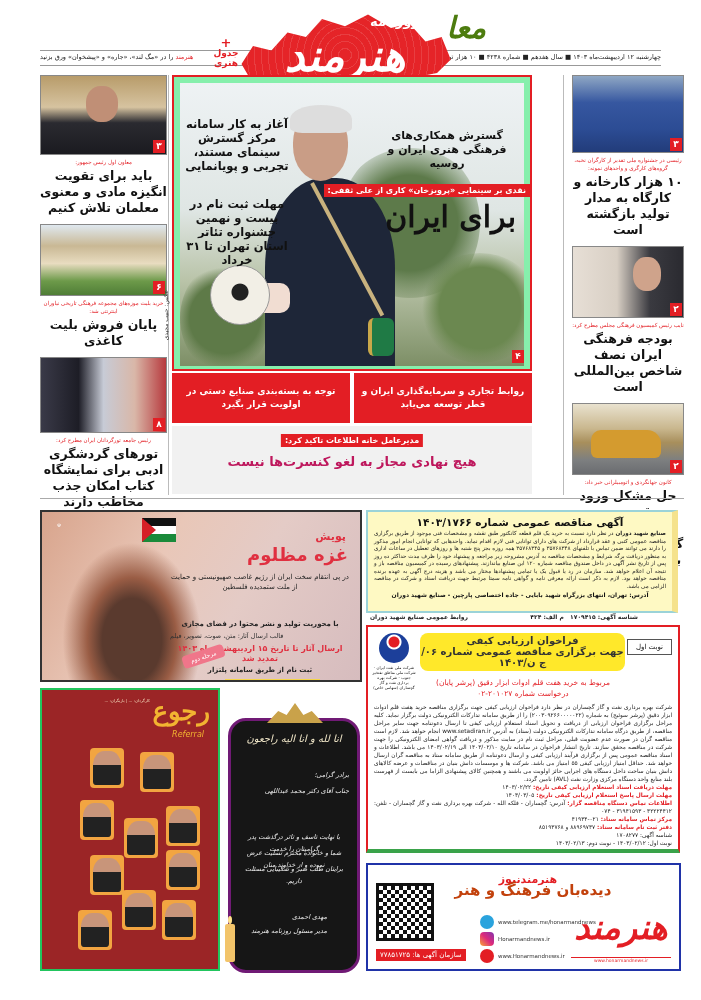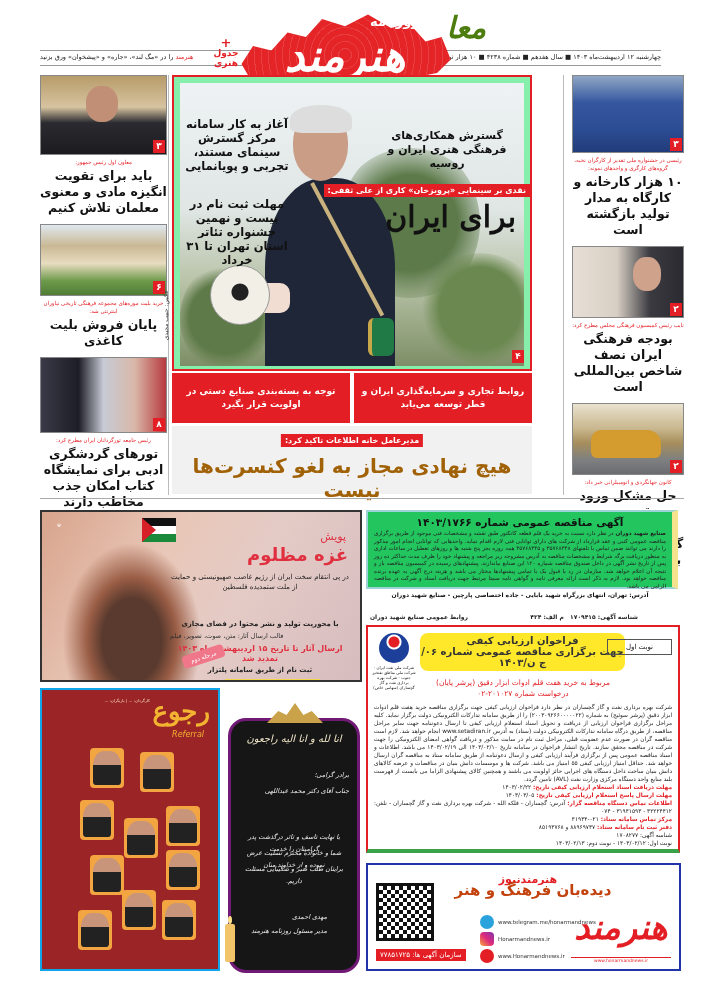--- a/index.html
+++ b/index.html
@@ -42,35 +42,35 @@
 .mainbox .left-text{position:absolute;left:8px;top:40px;width:110px;text-align:center;font-size:11.5px;font-weight:bold;line-height:14px;color:#111}
 .mainbox .left-text2{position:absolute;left:8px;top:120px;width:110px;text-align:center;font-size:11.5px;font-weight:bold;line-height:14px;color:#111}
 .mainbox .right-text{position:absolute;right:8px;top:52px;width:150px;text-align:center;font-size:11px;font-weight:bold;line-height:14px;color:#111}
 .mainbox .redkicker{position:absolute;right:0;top:107px;background:#e31e24;color:#fff;font-size:8px;font-weight:bold;padding:2px 4px;white-space:nowrap}
 .mainbox .bigtitle{position:absolute;right:14px;top:122px;font-size:30px;font-weight:bold;color:#111;font-family:"DejaVu Serif",serif}
 .mainbox .pgb{position:absolute;right:6px;bottom:6px}
 .redrow{left:172px;top:373px;width:360px;height:50px;display:flex;gap:4px}
 .redrow .rb{flex:1;background:#e31e24;color:#fff;font-size:9px;font-weight:bold;text-align:center;line-height:13px;display:flex;align-items:center;justify-content:center;padding:3px}
 .graybox{left:172px;top:426px;width:360px;height:68px;background:#f1f1f1}
 .graybox .gk{position:absolute;left:50%;transform:translateX(-50%);top:8px;background:#e31e24;color:#fff;font-size:8px;font-weight:bold;padding:2px 4px;white-space:nowrap}
-.graybox .gt{position:absolute;left:0;right:0;top:28px;text-align:center;font-size:20px;font-weight:bold;color:#a16207}
+.graybox .gt{position:absolute;left:0;right:0;top:28px;text-align:center;font-size:13px;font-weight:bold;color:#be185d}
 .hr-mid{left:40px;top:498px;width:644px;height:1px;background:#aaa}
-.tender1{left:366px;top:510px;width:312px;height:79px;border:2px solid #9bd3d8;border-right:6px solid #f5e28c;background:#22c55e;padding:4px 6px}
+.tender1{left:366px;top:510px;width:312px;height:103px;border:2px solid #9bd3d8;border-right:6px solid #f5e28c;background:#fef9c3;padding:4px 6px}
 .tender1 .t1{font-size:10.5px;font-weight:bold;text-align:center}
 .tender1 .tb{font-size:5.6px;line-height:7.5px;text-align:justify;margin-top:2px;color:#222}
 .tender1 .tb b{font-weight:bold}
 .tender1 .addr{font-size:6px;font-weight:bold;text-align:center;margin-top:1px}
 .tender1-foot{left:366px;top:613px;width:312px;height:10px;font-size:6px;font-weight:bold;color:#222}
 .tender1-foot .fr{position:absolute;right:40px;top:0}
 .tender1-foot .fl{position:absolute;left:4px;top:0}
 .tender2{left:366px;top:625px;width:314px;height:228px;border:2px solid #e31e24;border-bottom:4px solid #3aa34a;background:#fff}
 .tender2 .yhead{position:absolute;left:52px;top:6px;width:205px;height:38px;background:#ffe82a;border-radius:8px;text-align:center;padding-top:2px}
 .tender2 .yhead .a{font-size:10px;font-weight:bold;color:#333}
 .tender2 .yhead .b{font-size:10px;font-weight:bold;color:#333}
-.tender2 .nobat{position:absolute;right:6px;top:12px;border:1px solid #555;font-size:7px;padding:3px 18px}
+.tender2 .nobat{position:absolute;right:6px;top:12px;border:1px solid #555;font-size:7px;padding:3px 8px}
 .tender2 .nioc{position:absolute;left:4px;top:6px;width:44px;text-align:center}
 .tender2 .nioc .flame{display:block;margin:0 auto;width:30px;height:30px;border-radius:50%;background:radial-gradient(circle at 50% 30%,#e31e24 0 5px,#fff 6px 7px,#1c3f9a 8px 100%)}
 .tender2 .nioc .cap{font-size:4px;line-height:5px;margin-top:2px}
 .tender2 .sub{position:absolute;left:0;right:0;top:50px;text-align:center;color:#e31e24;font-size:7.5px;line-height:11px}
 .tender2 .body{position:absolute;left:6px;right:6px;top:76px;font-size:5.8px;line-height:8px;text-align:justify;color:#222}
 .tender2 .body .r{color:#e31e24;font-weight:bold}
 .honarnews{left:366px;top:863px;width:315px;height:108px;border:2px solid #2033a8;background:#fff}
 .honarnews .qr{position:absolute;left:8px;top:18px;width:58px;height:58px;background:repeating-conic-gradient(#111 0 25%,#fff 0 50%) 0 0/8px 8px;border:3px solid #111}
 .honarnews .adnum{position:absolute;left:8px;top:84px;background:#e31e24;color:#fff;font-size:7px;padding:2px 4px}
 .honarnews .brand{position:absolute;left:80px;top:8px;width:160px;text-align:center;color:#e31e24;font-size:11px;font-weight:bold}
@@ -78,30 +78,30 @@
 .honarnews .soc{position:absolute;left:112px;font-size:5.5px;color:#333;direction:ltr;display:flex;align-items:center;gap:4px}
 .honarnews .soc .ic{width:14px;height:14px;border-radius:50%;display:inline-block}
 .honarnews .hlogo{position:absolute;right:8px;top:42px;width:100px;height:50px;font-family:"DejaVu Serif",serif;font-size:34px;font-weight:bold;color:#2033a8;text-align:center;font-style:italic;line-height:40px}
 .honarnews .hlogo span{color:#e31e24}
 .honarnews .url{position:absolute;right:8px;top:92px;width:100px;font-size:4.5px;color:#e31e24;text-align:center;direction:ltr;border-top:1px solid #e31e24}
 .gaza{left:40px;top:510px;width:322px;height:172px;border:2px solid #333;background:linear-gradient(120deg,#d8a48c 0%,#e9c7b8 35%,#e4cbc6 60%,#d6bcbe 100%);overflow:hidden}
 .gaza .kids{position:absolute;left:20px;top:30px;width:140px;height:140px;background:radial-gradient(ellipse at 50% 70%,#5a3a2e 0 30%,#9a5d45 45%,transparent 70%)}
 .gaza .flag{position:absolute;left:100px;top:6px;width:34px;height:24px;background:linear-gradient(180deg,#111 0 33%,#fff 33% 66%,#1a8a3a 66%);clip-path:polygon(0 0,100% 0,100% 100%,0 100%)}
 .gaza .flag:before{content:"";position:absolute;left:0;top:0;width:0;height:0;border-top:12px solid transparent;border-bottom:12px solid transparent;border-left:14px solid #d61f26}
 .gaza .emb{position:absolute;left:6px;top:10px;width:22px;height:46px;font-size:5px;color:#fff;text-align:center}
-.gaza .t-pouyesh{position:absolute;right:14px;top:18px;font-size:11px;color:#e03040;font-weight:normal}
+.gaza .t-pouyesh{position:absolute;right:14px;top:18px;font-size:11px;color:#e03040;font-weight:bold}
 .gaza .t-main{position:absolute;right:12px;top:32px;font-size:18px;color:#e03040;font-weight:bold;letter-spacing:2px}
 .gaza .t-sub{position:absolute;right:10px;top:60px;width:180px;text-align:center;font-size:7px;line-height:10px;color:#222}
 .gaza .t-l1{position:absolute;right:10px;top:108px;width:180px;text-align:center;font-size:7px;color:#222;font-weight:bold}
 .gaza .t-l2{position:absolute;right:10px;top:120px;width:180px;text-align:left;font-size:6.5px;color:#333}
 .gaza .t-l3{position:absolute;right:10px;top:132px;width:180px;text-align:center;font-size:8px;color:#e03040;font-weight:bold;line-height:10px}
 .gaza .t-l4{position:absolute;right:10px;top:154px;width:180px;text-align:center;font-size:7px;color:#222;font-weight:bold}
 .gaza .stage{position:absolute;left:140px;top:138px;background:#f0768a;color:#fff;font-size:6px;padding:3px 8px;transform:rotate(-18deg);border-radius:4px}
 .gaza .url{position:absolute;right:40px;top:167px;background:#f5d548;color:#1a2a66;font-size:8.5px;font-weight:bold;padding:1px 6px;direction:ltr}
-.rojou{left:40px;top:688px;width:180px;height:283px;background:#9b2526;border:2px solid #0ea5e9;overflow:hidden}
+.rojou{left:40px;top:688px;width:180px;height:283px;background:#9b2526;border:2px solid #22c55e;overflow:hidden}
 .rojou .title{position:absolute;right:8px;top:6px;font-size:26px;color:#f2b431;font-weight:bold;font-family:"DejaVu Serif",serif}
 .rojou .eng{position:absolute;right:14px;top:40px;font-size:8px;color:#f2b431;font-style:italic;direction:ltr}
 .rojou .credits{position:absolute;left:8px;top:8px;width:100px;font-size:4px;line-height:6px;color:#f6e1c0;text-align:right}
 .rojou .face{position:absolute;width:34px;height:40px;background:#f2a541;border-radius:4px;padding:3px}
 .rojou .face i{display:block;width:100%;height:100%;border-radius:40% 40% 10% 10%;background:linear-gradient(180deg,#c8957a 0 40%,#222 40% 100%)}
 .condo{left:228px;top:718px;width:132px;height:255px;background:#161616;border:3px solid #701a75;border-radius:18px}
 .condo .crown{position:absolute;left:36px;top:-18px;width:56px;height:20px;background:#c9a24a;clip-path:polygon(0 100%,20% 40%,35% 60%,50% 0,65% 60%,80% 40%,100% 100%)}
 .condo .cal{position:absolute;left:0;right:0;top:12px;text-align:center;color:#f0e6c8;font-size:10px;font-style:italic;font-family:"DejaVu Serif",serif}
 .condo .line{position:absolute;left:8px;right:8px;color:#eee;font-size:6.5px;text-align:right;font-family:"DejaVu Serif",serif;font-style:italic;line-height:12px}
 .condo .candle{position:absolute;left:-6px;bottom:8px;width:10px;height:38px;background:#f2c46a;border-radius:2px}

